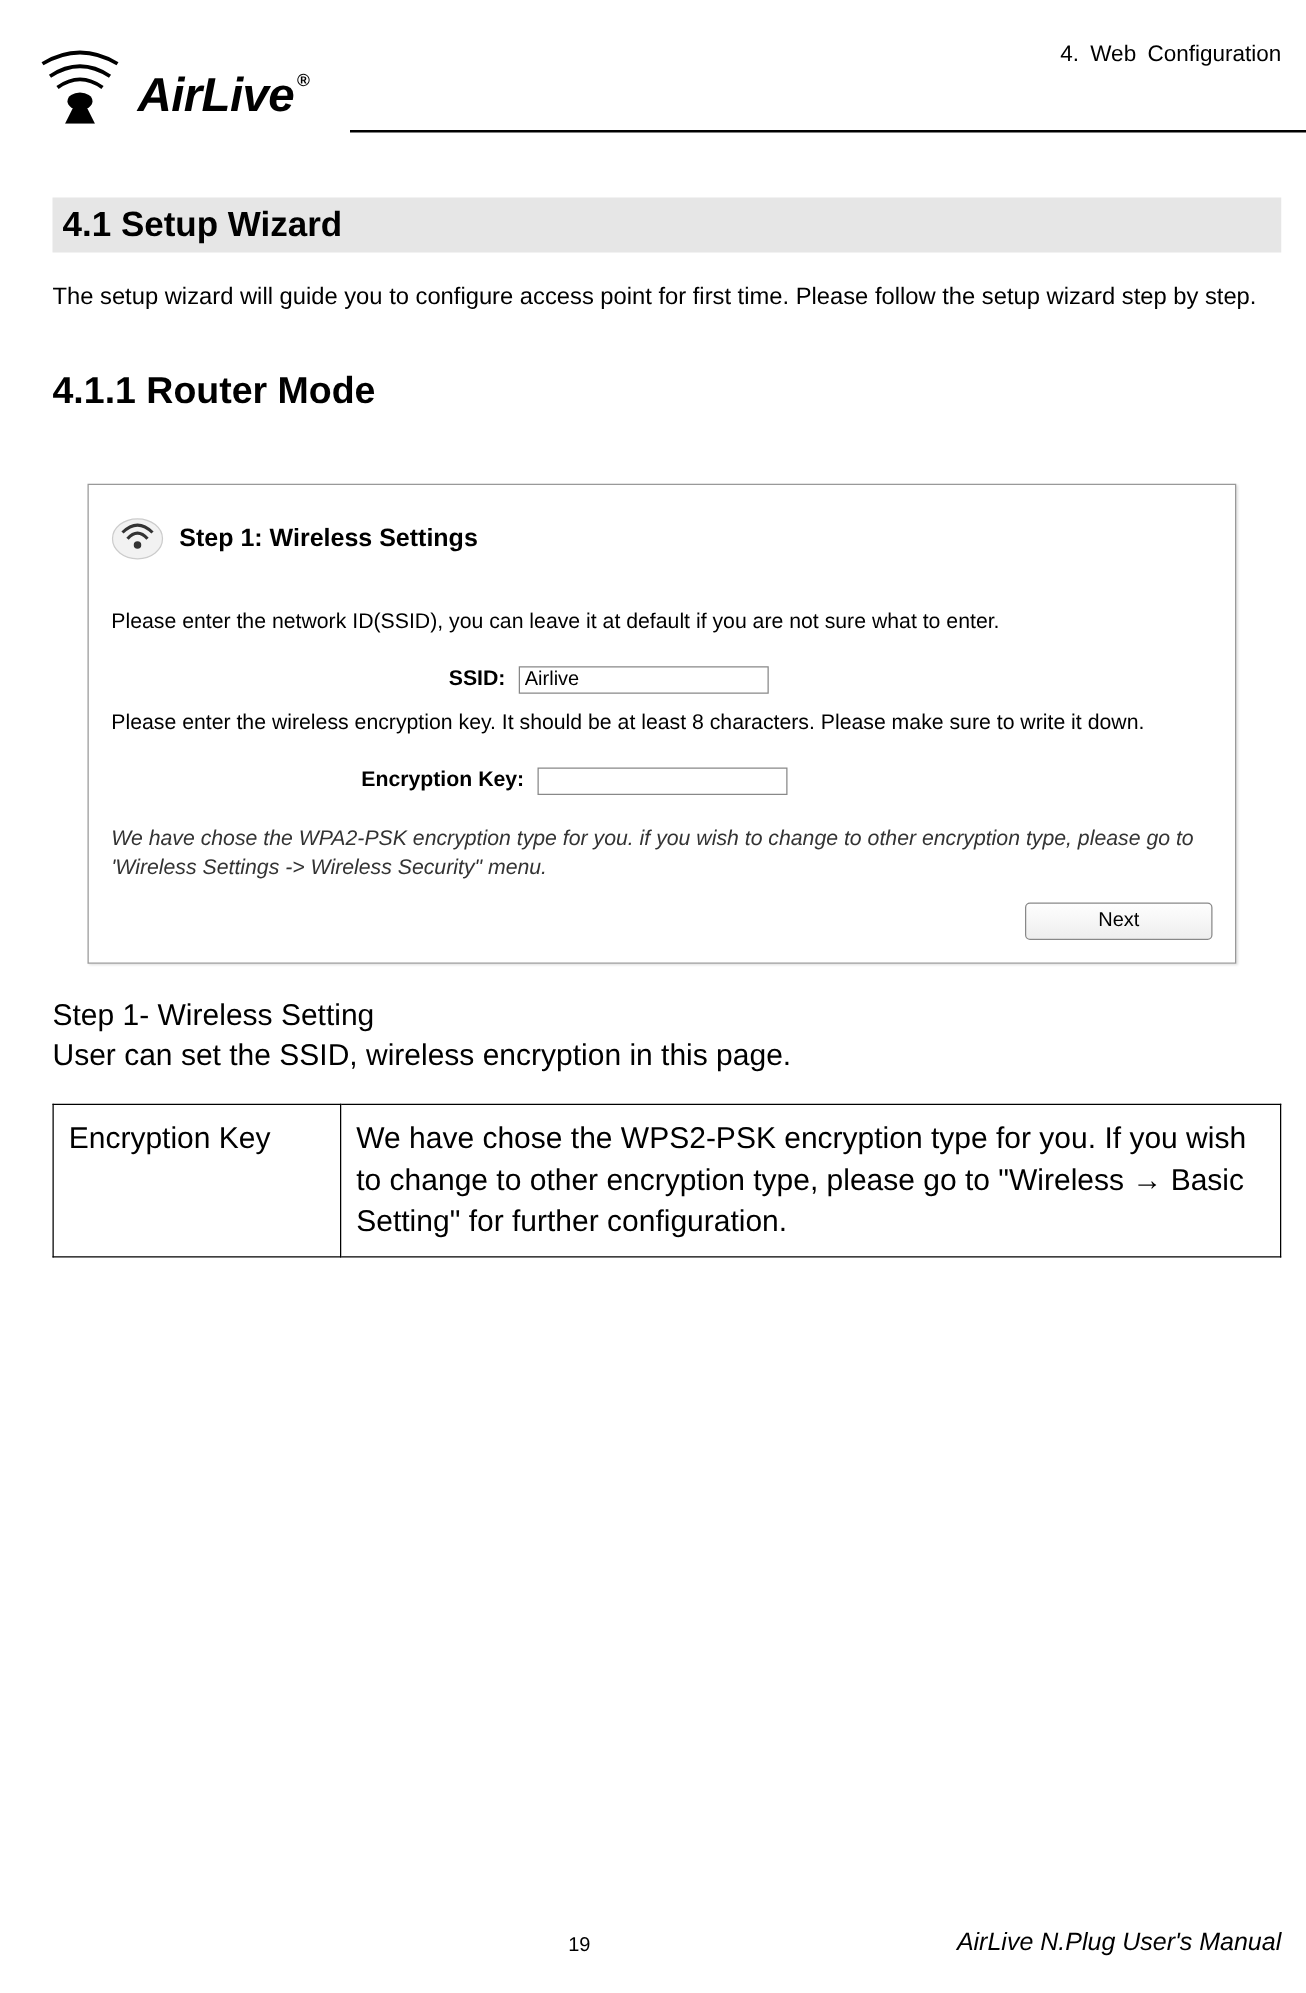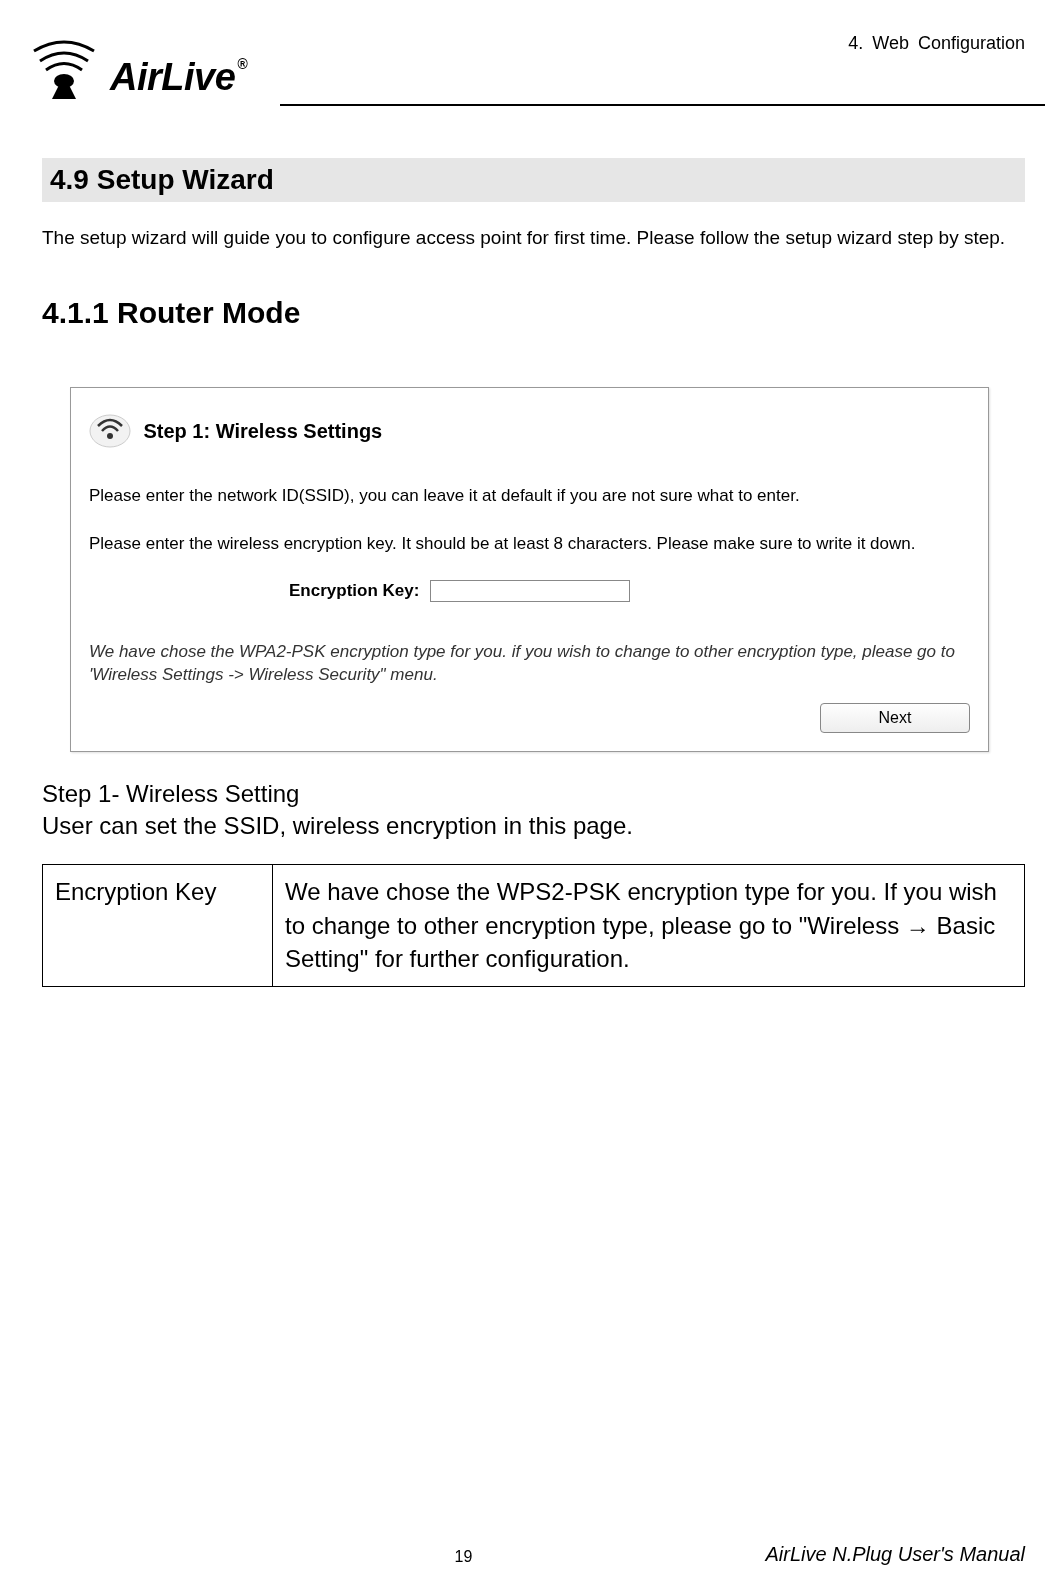--- a/index.html
+++ b/index.html
@@ -111,26 +111,26 @@
     }
     .text-input {
       width: 200px;
       font-size: 16px;
       padding: 1px 4px;
       border: 1px solid #888;
       font-family: Arial, sans-serif;
     }
     .prompt2 {
       font-size: 17px;
-      margin-top: 28px;
+      margin-top: 13px;
     }
     .note {
       font-size: 17px;
       font-style: italic;
-      margin-top: 39px;
+      margin-top: 24px;
       color: #333;
       line-height: 1.35;
     }
     .next-btn-row {
       text-align: right;
       margin-top: 16px;
     }
     .next-btn {
       width: 150px;
       padding: 5px 12px;
@@ -201,37 +201,41 @@
     </svg>
   </span>
   <span class="logo-text">
     <span>AirLive</span><span class="logo-r">®</span>
   </span>
 </div>
 
 <div class="header-line"></div>
 
 <div class="content">
-  <div class="section-title-bar">4.9 Setup  Wizard</div>
+  <div class="section-title-bar">4.1 Setup  Wizard</div>
   <p class="intro-text">The setup wizard will guide you to configure access point for first time. Please follow the setup wizard step by step.</p>
   <h3 class="subsection-title">4.1.1 Router Mode</h3>
 
   <div class="screenshot-box">
     <span class="wifi-icon">
       <svg width="42" height="38" viewBox="0 0 42 38">
         <ellipse cx="21" cy="21" rx="20" ry="16" fill="#f2f2f2" stroke="#ccc" stroke-width="1"></ellipse>
         <path d="M 9 16 Q 21 4 33 16" stroke="#333" stroke-width="2.5" fill="none"></path>
         <path d="M 13 21 Q 21 12 29 21" stroke="#333" stroke-width="2.5" fill="none"></path>
         <circle cx="21" cy="26" r="3" fill="#333"></circle>
       </svg>
     </span>
     <span class="step-title">Step 1: Wireless Settings</span>
 
     <p class="step-prompt">Please enter the network ID(SSID), you can leave it at default if you are not sure what to enter.</p>
 
+    <div class="field-row">
+      <span class="field-label">SSID:</span>
+      <input type="text" class="text-input" value="Airlive" style="">
+    </div>
 
     <p class="prompt2">Please enter the wireless encryption key. It should be at least 8 characters. Please make sure to write it down.</p>
 
     <div class="field-row" style="padding-left:200px;">
       <span class="field-label">Encryption Key:</span>
       <input type="text" class="text-input" value="" style="">
     </div>
 
     <p class="note">We have chose the WPA2-PSK encryption type for you.  if you wish to change to other encryption type, please go to 'Wireless Settings -&gt; Wireless Security" menu.</p>
 

